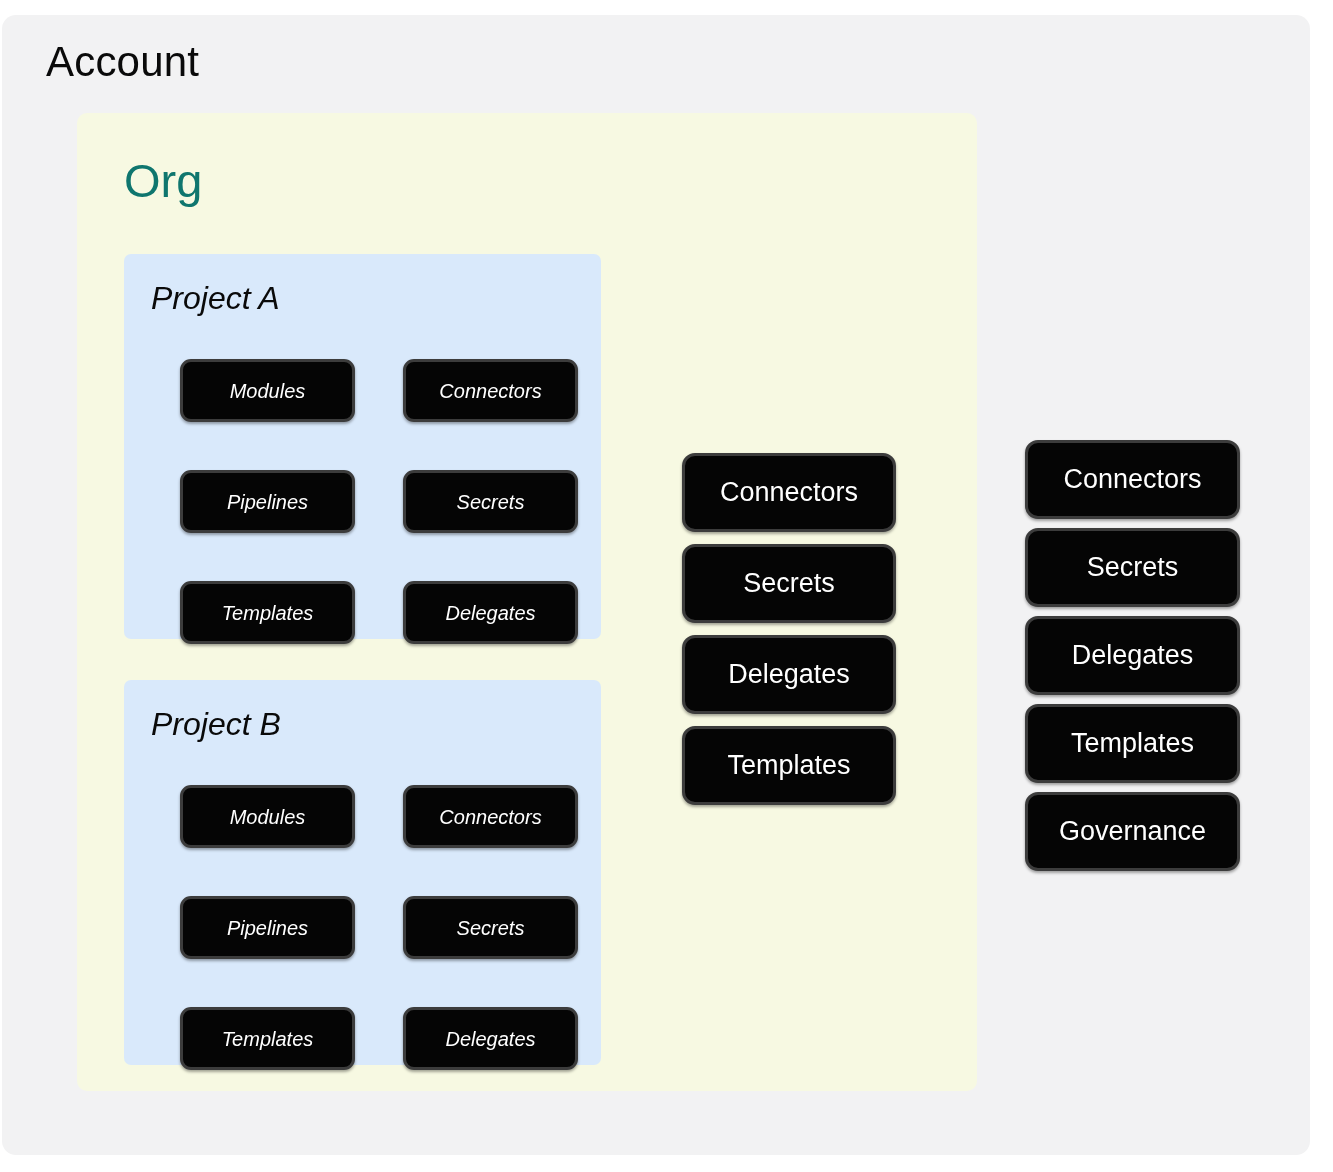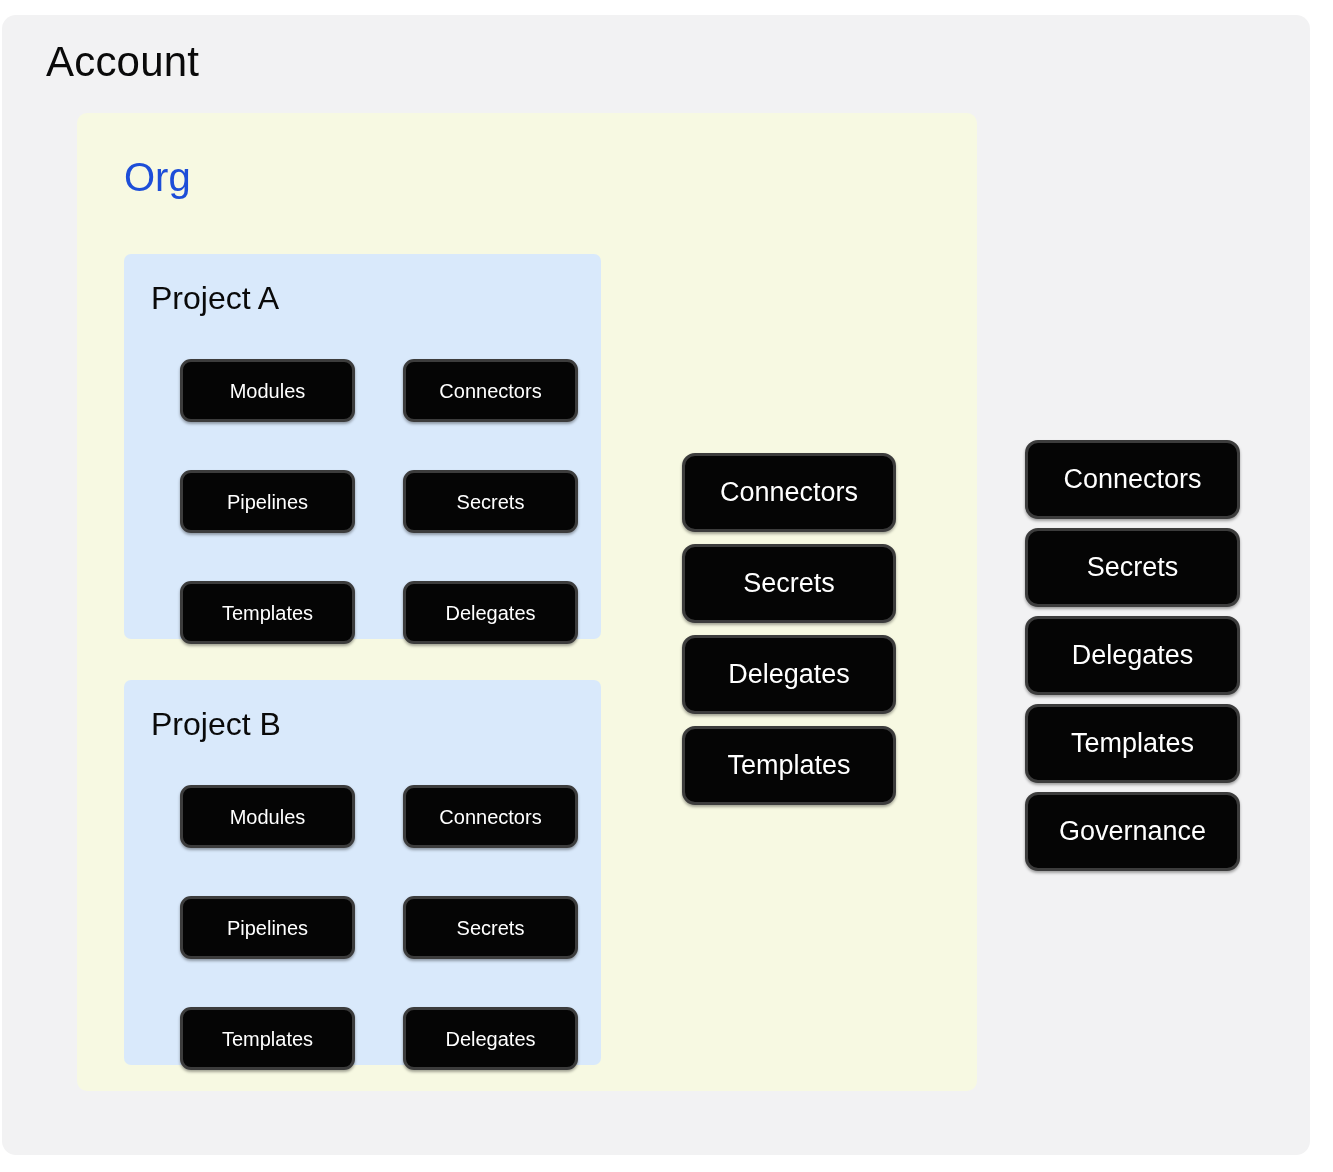--- a/index.html
+++ b/index.html
@@ -46,35 +46,36 @@
     width: 900px;
     height: 978px;
     background: #f7f9e2;
     border-radius: 10px;
   }
 
   #org-title {
     position: absolute;
     left: 47px;
     top: 44px;
-    font-size: 40px;
+    font-size: 47px;
     font-weight: 400;
-    color: #1d4ed8;
+    color: #0f766e;
     line-height: 1;
     white-space: nowrap;
   }
 
   
   .project-card {
     position: absolute;
     left: 47px;
     width: 477px;
     height: 385px;
     background: #d9e9fb;
     border-radius: 7px;
+    font-style: italic;
   }
   #project-a { top: 141px; }
   #project-b { top: 567px; }
 
   .project-title {
     position: absolute;
     left: 27px;
     top: 28px;
     font-size: 32px;
     font-weight: 400;

